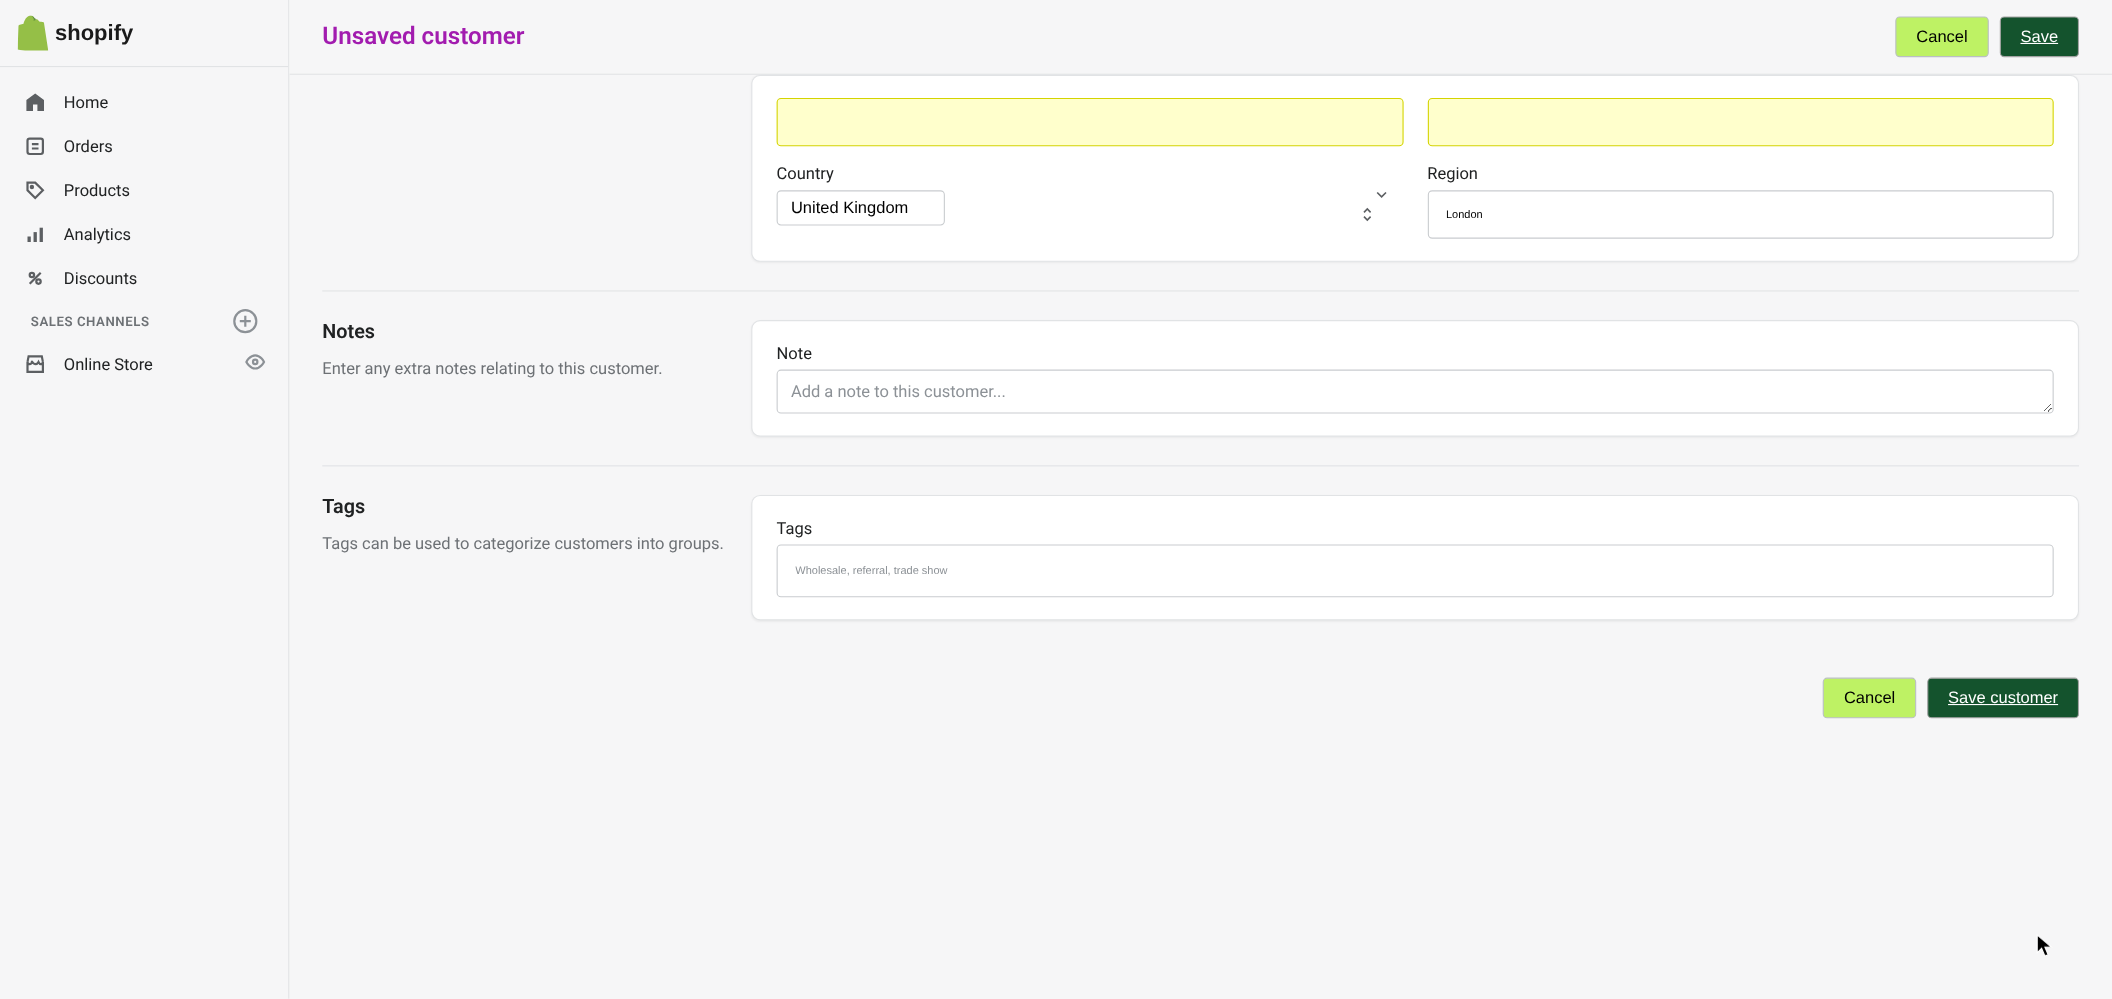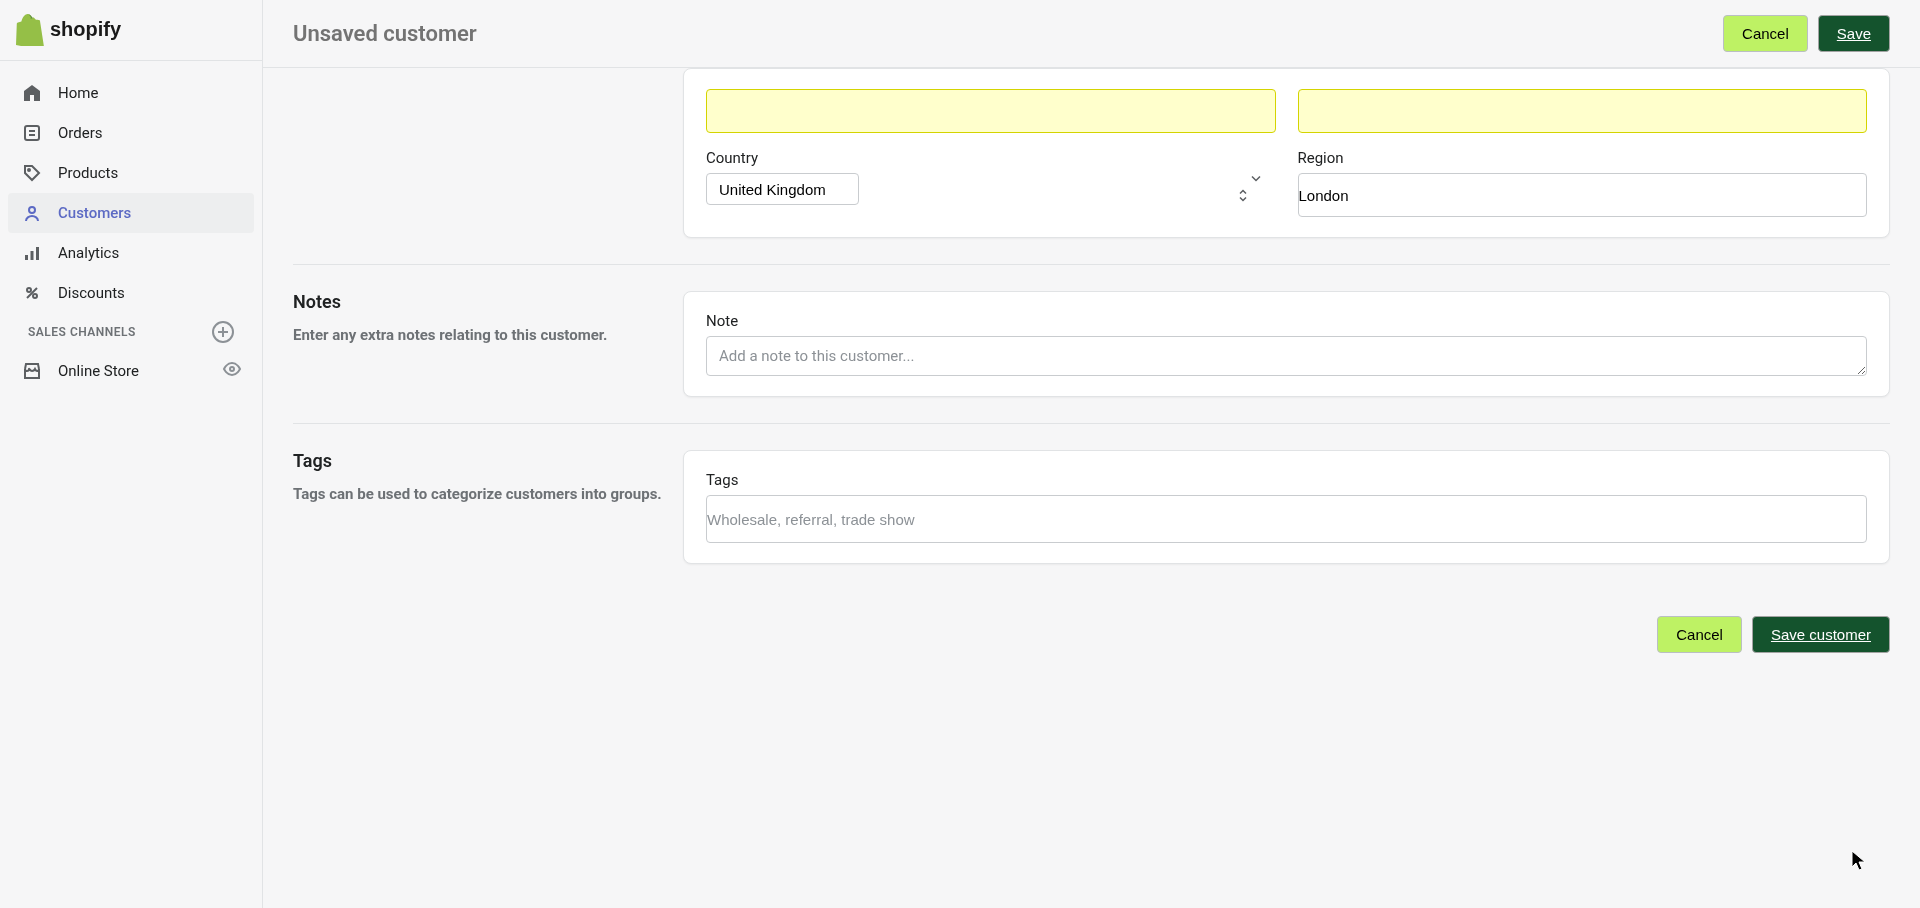--- a/index.html
+++ b/index.html
@@ -109,21 +109,21 @@
       align-items: center;
       justify-content: space-between;
       padding: 11px 30px;
       background: #f6f6f7;
       border-bottom: 1px solid #e1e3e5;
       height: 68px;
     }
     .page-title {
       font-size: 22px;
       font-weight: 600;
-      color: #737373;
+      color: #a21caf;
     }
     .topbar-actions {
       display: flex;
       gap: 10px;
     }
     .btn {
       padding: 9px 18px;
       border-radius: 4px;
       font-size: 15px;
       cursor: pointer;
@@ -155,21 +155,20 @@
     }
     .form-left h2 {
       font-size: 18px;
       font-weight: 600;
       margin-bottom: 12px;
     }
     .form-left p {
       font-size: 15px;
       color: #6d7175;
       line-height: 1.5;
-      font-weight: bold;
     }
     .form-right {
       flex: 1;
     }
     .card {
       background: #ffffff;
       border: 1px solid #e1e3e5;
       border-radius: 8px;
       padding: 20px 22px;
       box-shadow: 0 1px 2px rgba(0,0,0,0.05);
@@ -185,22 +184,22 @@
       gap: 6px;
     }
     .field label {
       font-size: 15px;
       color: #202223;
     }
     .input {
       height: 44px;
       border: 1px solid #c9cccf;
       border-radius: 4px;
-      padding: 0 0;
-      font-size: 15px;
+      padding: 0 16px;
+      font-size: 10px;
       background: #ffffff;
     }
     .input.highlight {
       background: #ffffcc;
       border: 1px solid #d4d400;
     }
     .select {
       height: 32px;
       border: 1px solid #c9cccf;
       border-radius: 4px;
@@ -287,29 +286,20 @@
         <span>Orders</span>
       </div>
       <div class="nav-item">
         <span class="icon">
           <svg width="20" height="20" viewBox="0 0 20 20" fill="none" stroke="currentColor" stroke-width="2">
               <path d="M3 3l7 0 7 7-7 7-7-7V3z"></path>
               <circle cx="7" cy="7" r="1" fill="currentColor"></circle>
             </svg>
         </span>
         <span>Products</span>
-      </div>
-      <div class="nav-item active">
-        <span class="icon">
-          <svg width="20" height="20" viewBox="0 0 20 20" fill="none" stroke="currentColor" stroke-width="2">
-              <circle cx="10" cy="7" r="3"></circle>
-              <path d="M4 18c0-3 3-5 6-5s6 2 6 5"></path>
-            </svg>
-        </span>
-        <span>Customers</span>
       </div>
       <div class="nav-item">
         <span class="icon">
           <svg width="20" height="20" viewBox="0 0 20 20" fill="currentColor">
               <rect x="3" y="12" width="3" height="5"></rect>
               <rect x="8.5" y="8" width="3" height="9"></rect>
               <rect x="14" y="4" width="3" height="13"></rect>
             </svg>
         </span>
         <span>Analytics</span>

